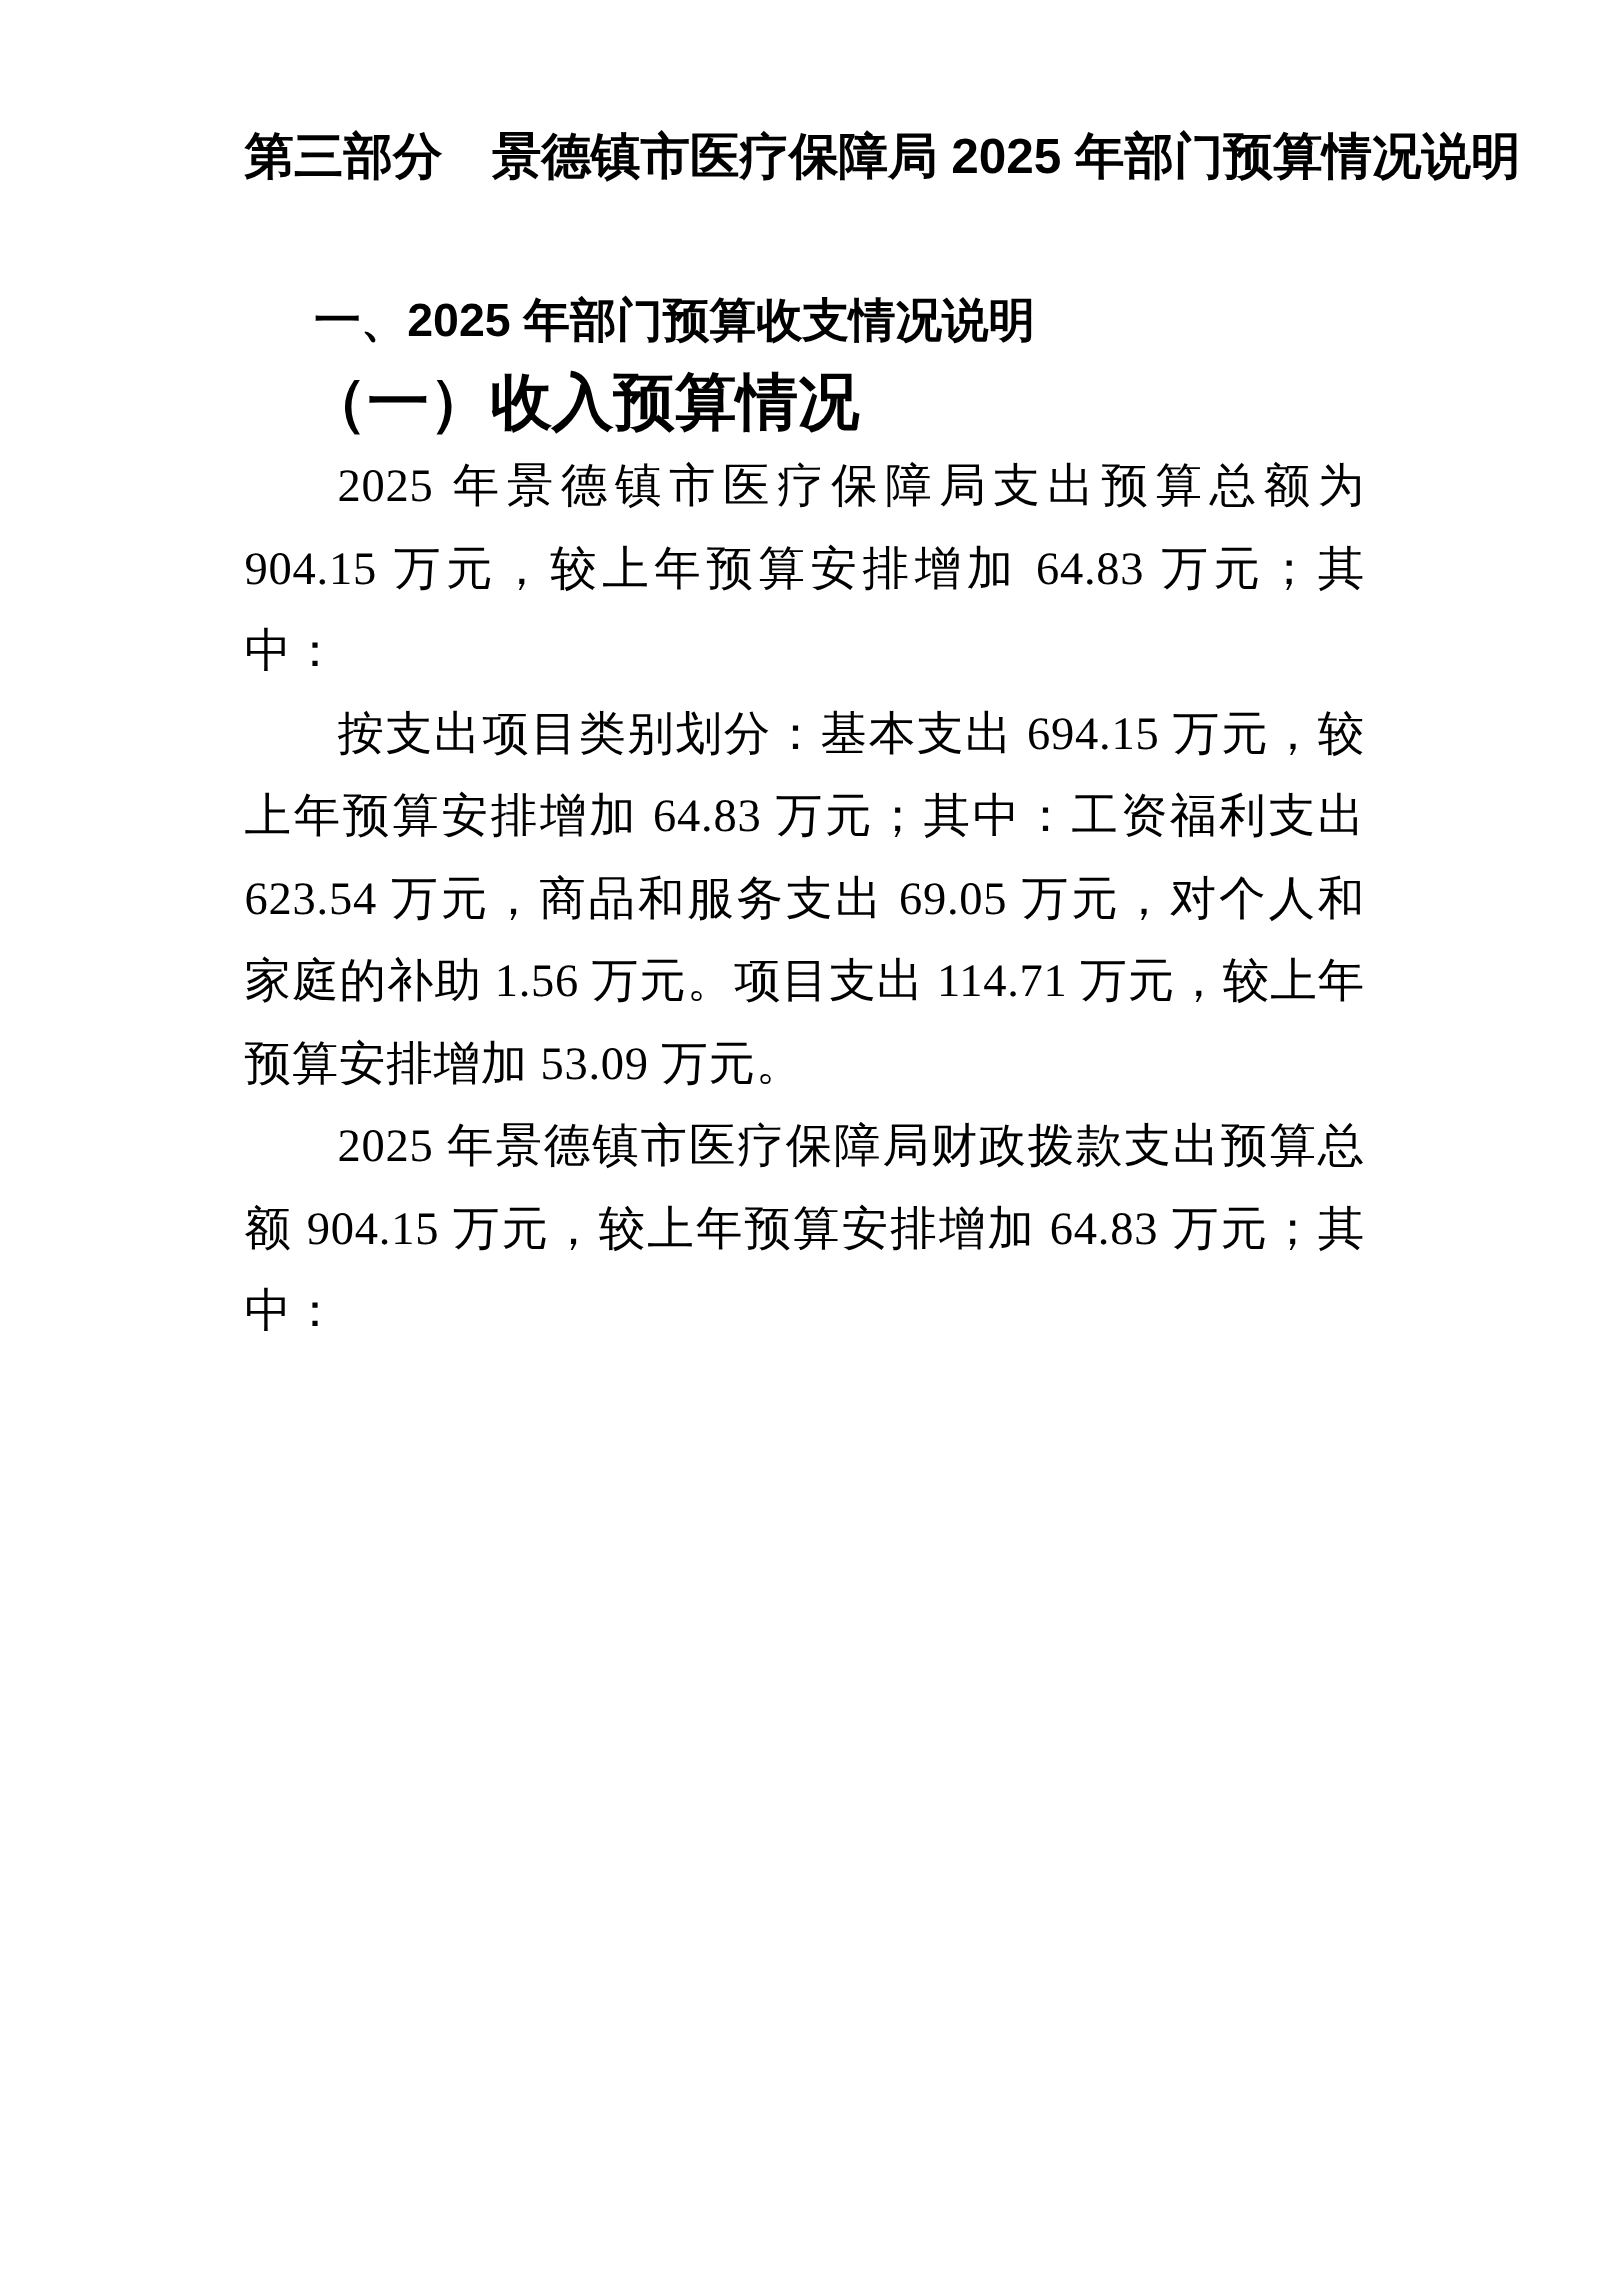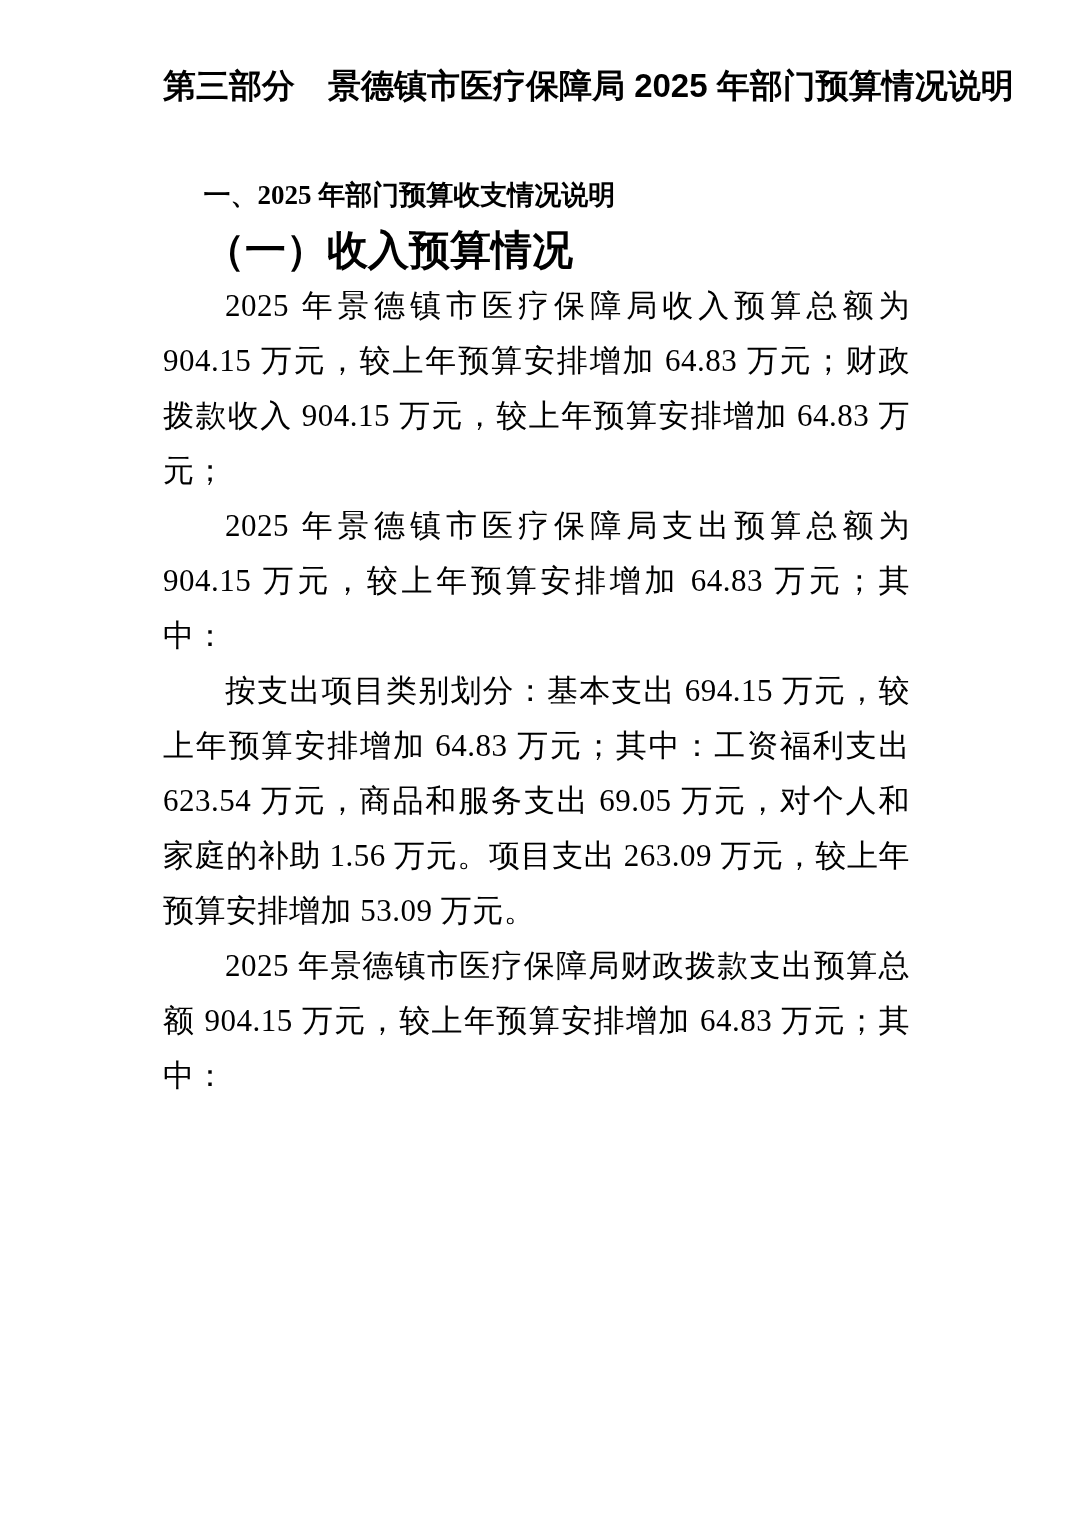--- a/index.html
+++ b/index.html
@@ -5,41 +5,41 @@
   html, body {
     margin: 0;
     padding: 0;
     background: #ffffff;
   }
   .page {
     position: relative;
     width: 1074px;
     height: 1376px;
     box-sizing: border-box;
-    padding: 58px 164px 0 163px;
+    padding: 76px 164px 0 163px;
     background: #ffffff;
     color: #000000;
     overflow: hidden;
   }
   .doc-title {
     font-family: "Liberation Sans", "DejaVu Sans", sans-serif;
     font-weight: 700;
     font-size: 33px;
     line-height: 55px;
     text-align: center;
     white-space: nowrap;
     margin: 0;
   }
   .title-gap {
     height: 55px;
   }
   .chapter-heading {
-    font-family: Liberation Serif, serif;
+    font-family: Liberation Sans, sans-serif;
     font-weight: 700;
-    font-size: 27px;
+    font-size: 31px;
     line-height: 55px;
     text-indent: 1.5em;
     margin: 0;
   }
   .sub-heading {
     font-family: "Liberation Serif", "DejaVu Serif", serif;
     font-weight: 700;
     font-size: 41px;
     line-height: 55px;
     text-indent: 1em;
@@ -61,24 +61,23 @@
 <div class="page">
 
   <div class="doc-title">第三部分　景德镇市医疗保障局 2025 年部门预算情况说明</div>
 
   <div class="title-gap"></div>
 
   <div class="chapter-heading">一、2025 年部门预算收支情况说明</div>
 
   <div class="sub-heading">（一）收入预算情况</div>
 
-  <p class="para">2025 年景德镇市医疗保障局收入预算总额为 904.15 万元，较上年预算安排增加 64.83 万元；财政拨款收入 904.15 万元，较上年预算安排增加 64.83 万元；</p>
 
 
   <p class="para">2025 年景德镇市医疗保障局支出预算总额为 904.15 万元，较上年预算安排增加 64.83 万元；其中：</p>
 
-  <p class="para">按支出项目类别划分：基本支出 694.15 万元，较上年预算安排增加 64.83 万元；其中：工资福利支出 623.54 万元，商品和服务支出 69.05 万元，对个人和家庭的补助 1.56 万元。项目支出 263.09 万元，较上年预算安排增加 53.09 万元。</p>
+  <p class="para">按支出项目类别划分：基本支出 694.15 万元，较上年预算安排增加 64.83 万元；其中：工资福利支出 623.54 万元，商品和服务支出 69.05 万元，对个人和家庭的补助 1.56 万元。项目支出 114.71 万元，较上年预算安排增加 53.09 万元。</p>
 
 
 
   <p class="para">2025 年景德镇市医疗保障局财政拨款支出预算总额 904.15 万元，较上年预算安排增加 64.83 万元；其中：</p>
 
 </div>
 
 </body></html>

